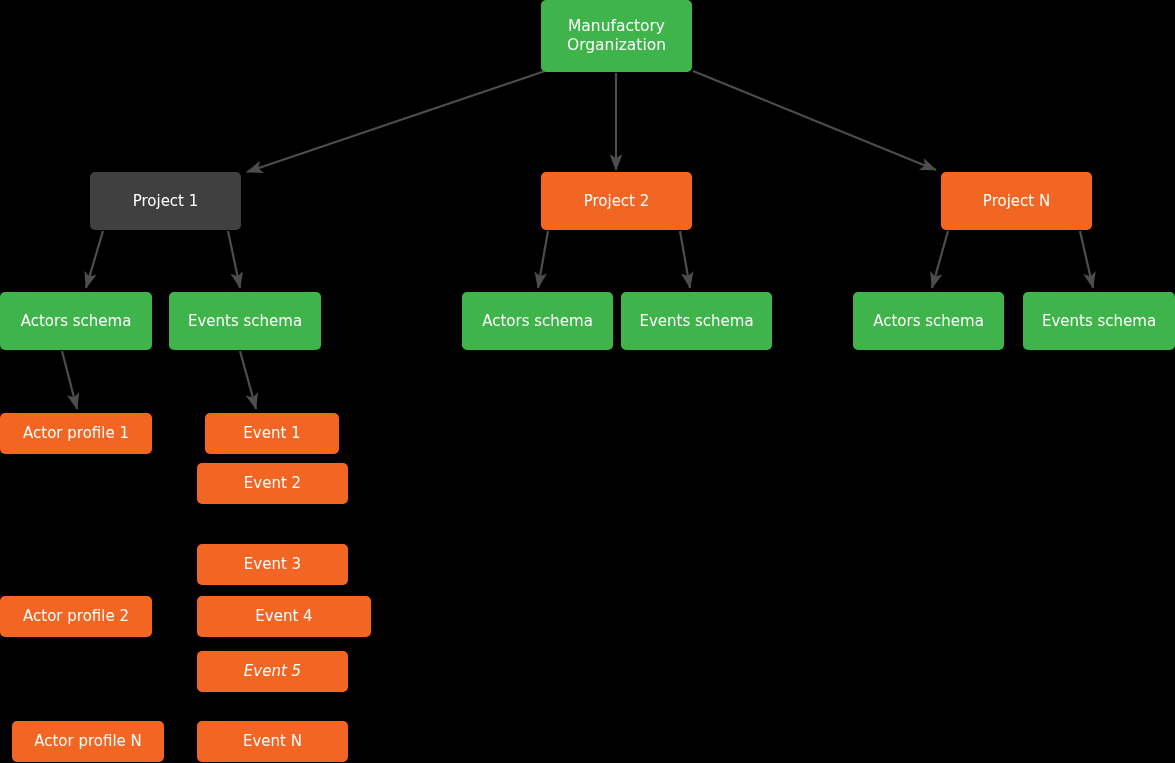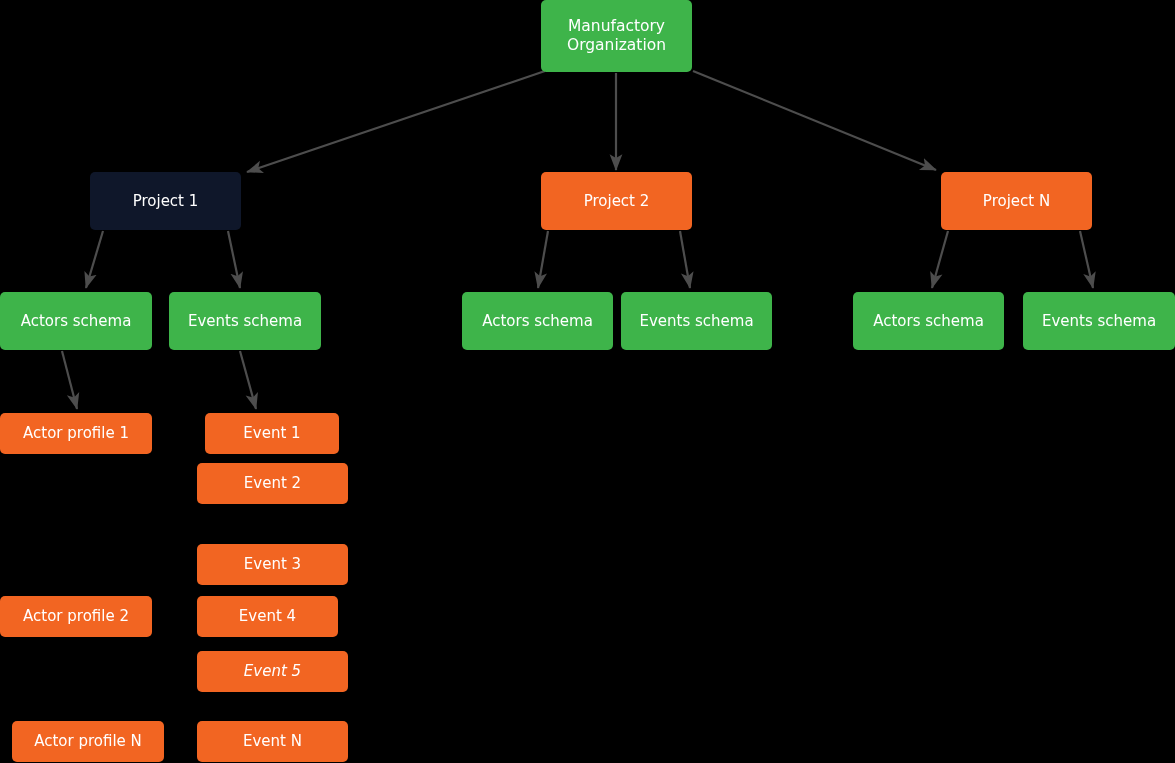--- a/index.html
+++ b/index.html
@@ -65,33 +65,33 @@
         <line x1="948" y1="231" x2="932" y2="288" stroke="#4d4d4d" stroke-width="2.2" marker-end="url(#arrowhead)"></line>
         <line x1="1080" y1="231" x2="1093" y2="288" stroke="#4d4d4d" stroke-width="2.2" marker-end="url(#arrowhead)"></line>
         <line x1="62" y1="351" x2="77" y2="409" stroke="#4d4d4d" stroke-width="2.2" marker-end="url(#arrowhead)"></line>
         <line x1="240" y1="351" x2="256" y2="409" stroke="#4d4d4d" stroke-width="2.2" marker-end="url(#arrowhead)"></line>
       </g>
   </svg>
 
   <div id="node-layer">
       <div class="node green root" style="left: 541px; top: 0px; width: 151px; height: 72px; background: rgb(62, 180, 74); color: rgb(255, 255, 255);">Manufactory
 Organization</div>
-      <div class="node orange" style="left: 90px; top: 172px; width: 151px; height: 58px; background: #0f172a; color: rgb(255, 255, 255);">Project 1</div>
+      <div class="node orange" style="left: 90px; top: 172px; width: 151px; height: 58px; background: #404040; color: rgb(255, 255, 255);">Project 1</div>
       <div class="node orange" style="left: 541px; top: 172px; width: 151px; height: 58px; background: rgb(242, 101, 34); color: rgb(255, 255, 255);">Project 2</div>
       <div class="node orange" style="left: 941px; top: 172px; width: 151px; height: 58px; background: rgb(242, 101, 34); color: rgb(255, 255, 255);">Project N</div>
       <div class="node green" style="left: 0px; top: 292px; width: 152px; height: 58px; background: rgb(62, 180, 74); color: rgb(255, 255, 255);">Actors schema</div>
       <div class="node green" style="left: 169px; top: 292px; width: 152px; height: 58px; background: rgb(62, 180, 74); color: rgb(255, 255, 255);">Events schema</div>
       <div class="node green" style="left: 462px; top: 292px; width: 151px; height: 58px; background: rgb(62, 180, 74); color: rgb(255, 255, 255);">Actors schema</div>
       <div class="node green" style="left: 621px; top: 292px; width: 151px; height: 58px; background: rgb(62, 180, 74); color: rgb(255, 255, 255);">Events schema</div>
       <div class="node green" style="left: 853px; top: 292px; width: 151px; height: 58px; background: rgb(62, 180, 74); color: rgb(255, 255, 255);">Actors schema</div>
       <div class="node green" style="left: 1023px; top: 292px; width: 152px; height: 58px; background: rgb(62, 180, 74); color: rgb(255, 255, 255);">Events schema</div>
       <div class="node orange" style="left: 0px; top: 413px; width: 152px; height: 41px; background: rgb(242, 101, 34); color: rgb(255, 255, 255); text-align: center;">Actor profile 1</div>
       <div class="node orange" style="left: 0px; top: 596px; width: 152px; height: 41px; background: rgb(242, 101, 34); color: rgb(255, 255, 255);">Actor profile 2</div>
       <div class="node orange" style="left: 12px; top: 721px; width: 152px; height: 41px; background: rgb(242, 101, 34); color: rgb(255, 255, 255);">Actor profile N</div>
       <div class="node orange" style="left: 197px; top: 413px; width: 134px; height: 41px; background: rgb(242, 101, 34); color: rgb(255, 255, 255); margin-left: 8px;">Event 1</div>
       <div class="node orange" style="left: 197px; top: 463px; width: 151px; height: 41px; background: rgb(242, 101, 34); color: rgb(255, 255, 255);">Event 2</div>
       <div class="node orange" style="left: 197px; top: 544px; width: 151px; height: 41px; background: rgb(242, 101, 34); color: rgb(255, 255, 255);">Event 3</div>
-      <div class="node orange" style="left: 197px; top: 596px; width: 141px; height: 41px; background: rgb(242, 101, 34); color: rgb(255, 255, 255);">Event 4</div>
+      <div class="node orange" style="left: 197px; top: 596px; width: 174px; height: 41px; background: rgb(242, 101, 34); color: rgb(255, 255, 255);">Event 4</div>
       <div class="node orange" style="left: 197px; top: 651px; width: 151px; height: 41px; background: rgb(242, 101, 34); color: rgb(255, 255, 255); font-style: italic;">Event 5</div>
       <div class="node orange" style="left: 197px; top: 721px; width: 151px; height: 41px; background: rgb(242, 101, 34); color: rgb(255, 255, 255);">Event N</div>
     </div>
 
 </div>
 
 </body></html>

